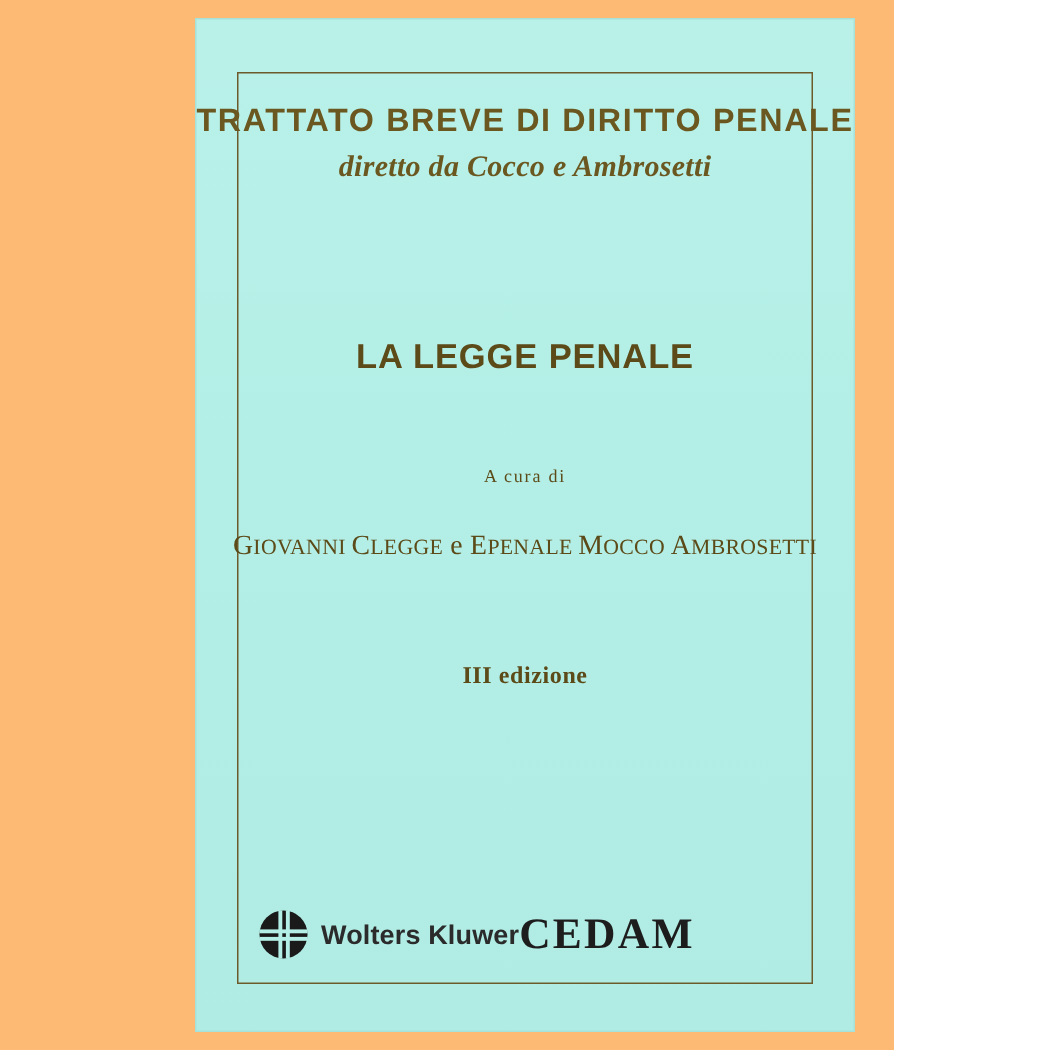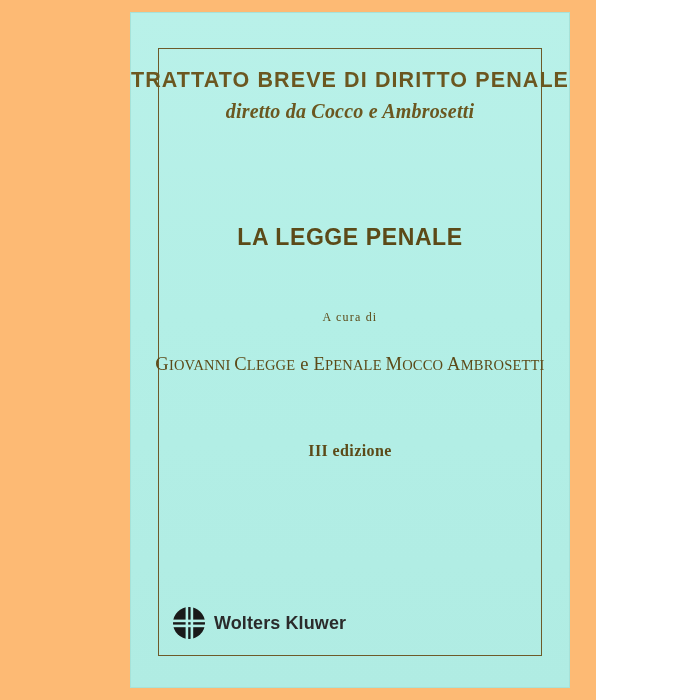--- a/index.html
+++ b/index.html
@@ -212,17 +212,18 @@
             <svg width="34" height="34" viewBox="0 0 34 34" aria-hidden="true">
               <circle cx="17" cy="17" r="16" fill="#1a1a1a"></circle>
               <rect x="1" y="13.6" width="32" height="2.6" fill="#b3efe6"></rect>
               <rect x="1" y="18.6" width="32" height="2.6" fill="#b3efe6"></rect>
               <rect x="13.6" y="1" width="2.6" height="32" fill="#b3efe6"></rect>
               <rect x="18.6" y="1" width="2.6" height="32" fill="#b3efe6"></rect>
             </svg>
           </span>
           <span class="wk-text">Wolters Kluwer</span>
         </div>
+        <div class="cedam">CEDAM</div>
       </div>
 
     </div>
   </div>
 </div>
 
 </body></html>

